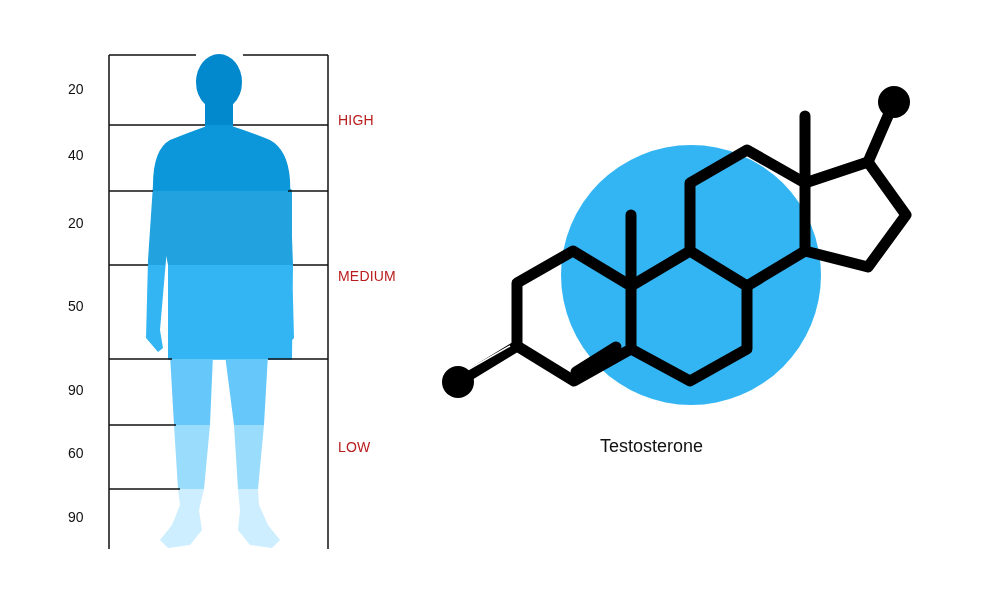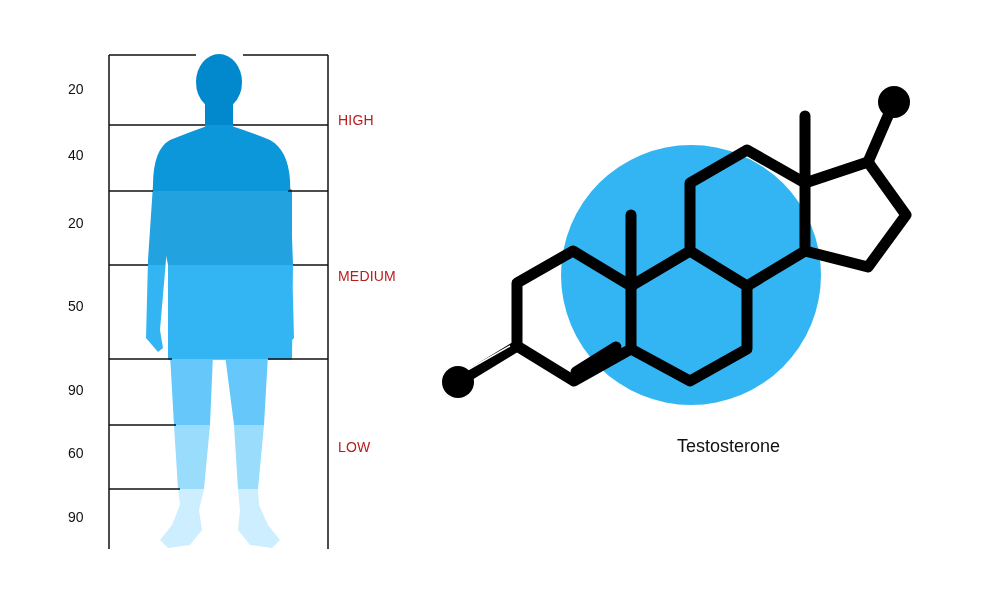--- a/index.html
+++ b/index.html
@@ -1,20 +1,20 @@
 <!DOCTYPE html>
 <html><head>
 <meta charset="utf-8">
 <style>
   html, body { margin:0; padding:0; background:#ffffff; }
   body { width:1000px; height:593px; position:relative; overflow:hidden;
          font-family:"Liberation Sans", sans-serif; color:#111; }
   .tick { position:absolute; left:58px; width:40px; font-size:14px; color:#111; line-height:16px;margin-left:10px; }
   .level { position:absolute; left:338px; font-size:14px; color:#b91c1c; line-height:16px; letter-spacing:0.2px; }
-  .caption { position:absolute; left:600px; top:436px; width:180px; text-align:right; font-size:18px; color:#111; }
+  .caption { position:absolute; left:600px; top:436px; width:180px; text-align:left; font-size:18px; color:#111; }
   svg { position:absolute; left:0; top:0; }
 </style>
 </head>
 <body>
 
 <svg width="1000" height="593" viewBox="0 0 1000 593">
   <defs>
     <clipPath id="bodyClip">
 
       <ellipse cx="219" cy="82" rx="23" ry="28"></ellipse>

